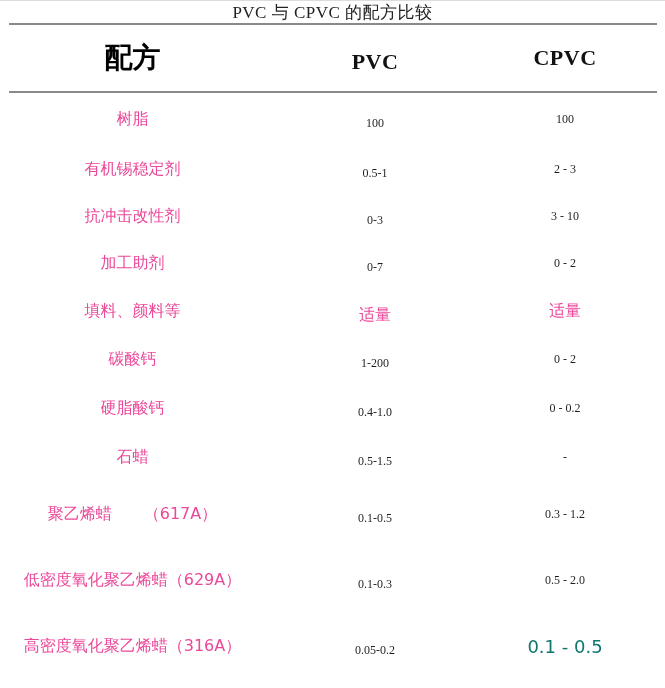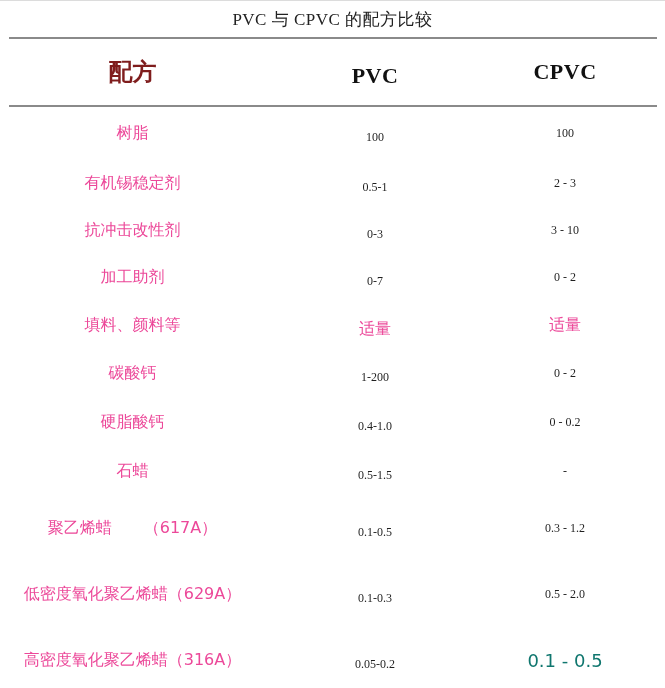--- a/index.html
+++ b/index.html
@@ -9,21 +9,21 @@
     background:#ffffff;
     color:#1a1a1a;
     font-family:"Liberation Serif","DejaVu Serif",serif;
     overflow:hidden;
   }
   .top-edge{
     height:1px;width:100%;
     background:#dcdcdc;
   }
   .title-row{
-    height:36px;
+    height:22px;
     display:flex;align-items:center;justify-content:center;
   }
   .doc-title{
     font-size:17px;
     letter-spacing:0.5px;
     color:#222222;
     white-space:nowrap;
   }
   .rule{
     height:2px;
@@ -36,21 +36,21 @@
     display:flex;align-items:center;
   }
   .row{
     display:flex;align-items:center;
   }
   .c1{width:265px;display:flex;justify-content:center;align-items:center;text-align:center;}
   .c2{width:220px;display:flex;justify-content:center;align-items:center;text-align:center;margin-top:8px;}
   .c3{width:160px;display:flex;justify-content:center;align-items:flex-end;text-align:center;}
   .hdr-cn{
     font-family:Liberation Sans, sans-serif;
-    font-weight:bold;font-size:24px;color:#7f1d1d;
+    font-weight:bold;font-size:28px;color:#000000;
   }
   .hdr-lat{
     font-family:"Liberation Serif","DejaVu Serif",serif;
     font-weight:bold;font-size:22px;color:#111111;
     letter-spacing:0.5px;
   }
   .lbl{
     font-family:"DejaVu Sans","Liberation Sans",sans-serif;
     font-size:16px;color:#ec4899;
     white-space:pre;

